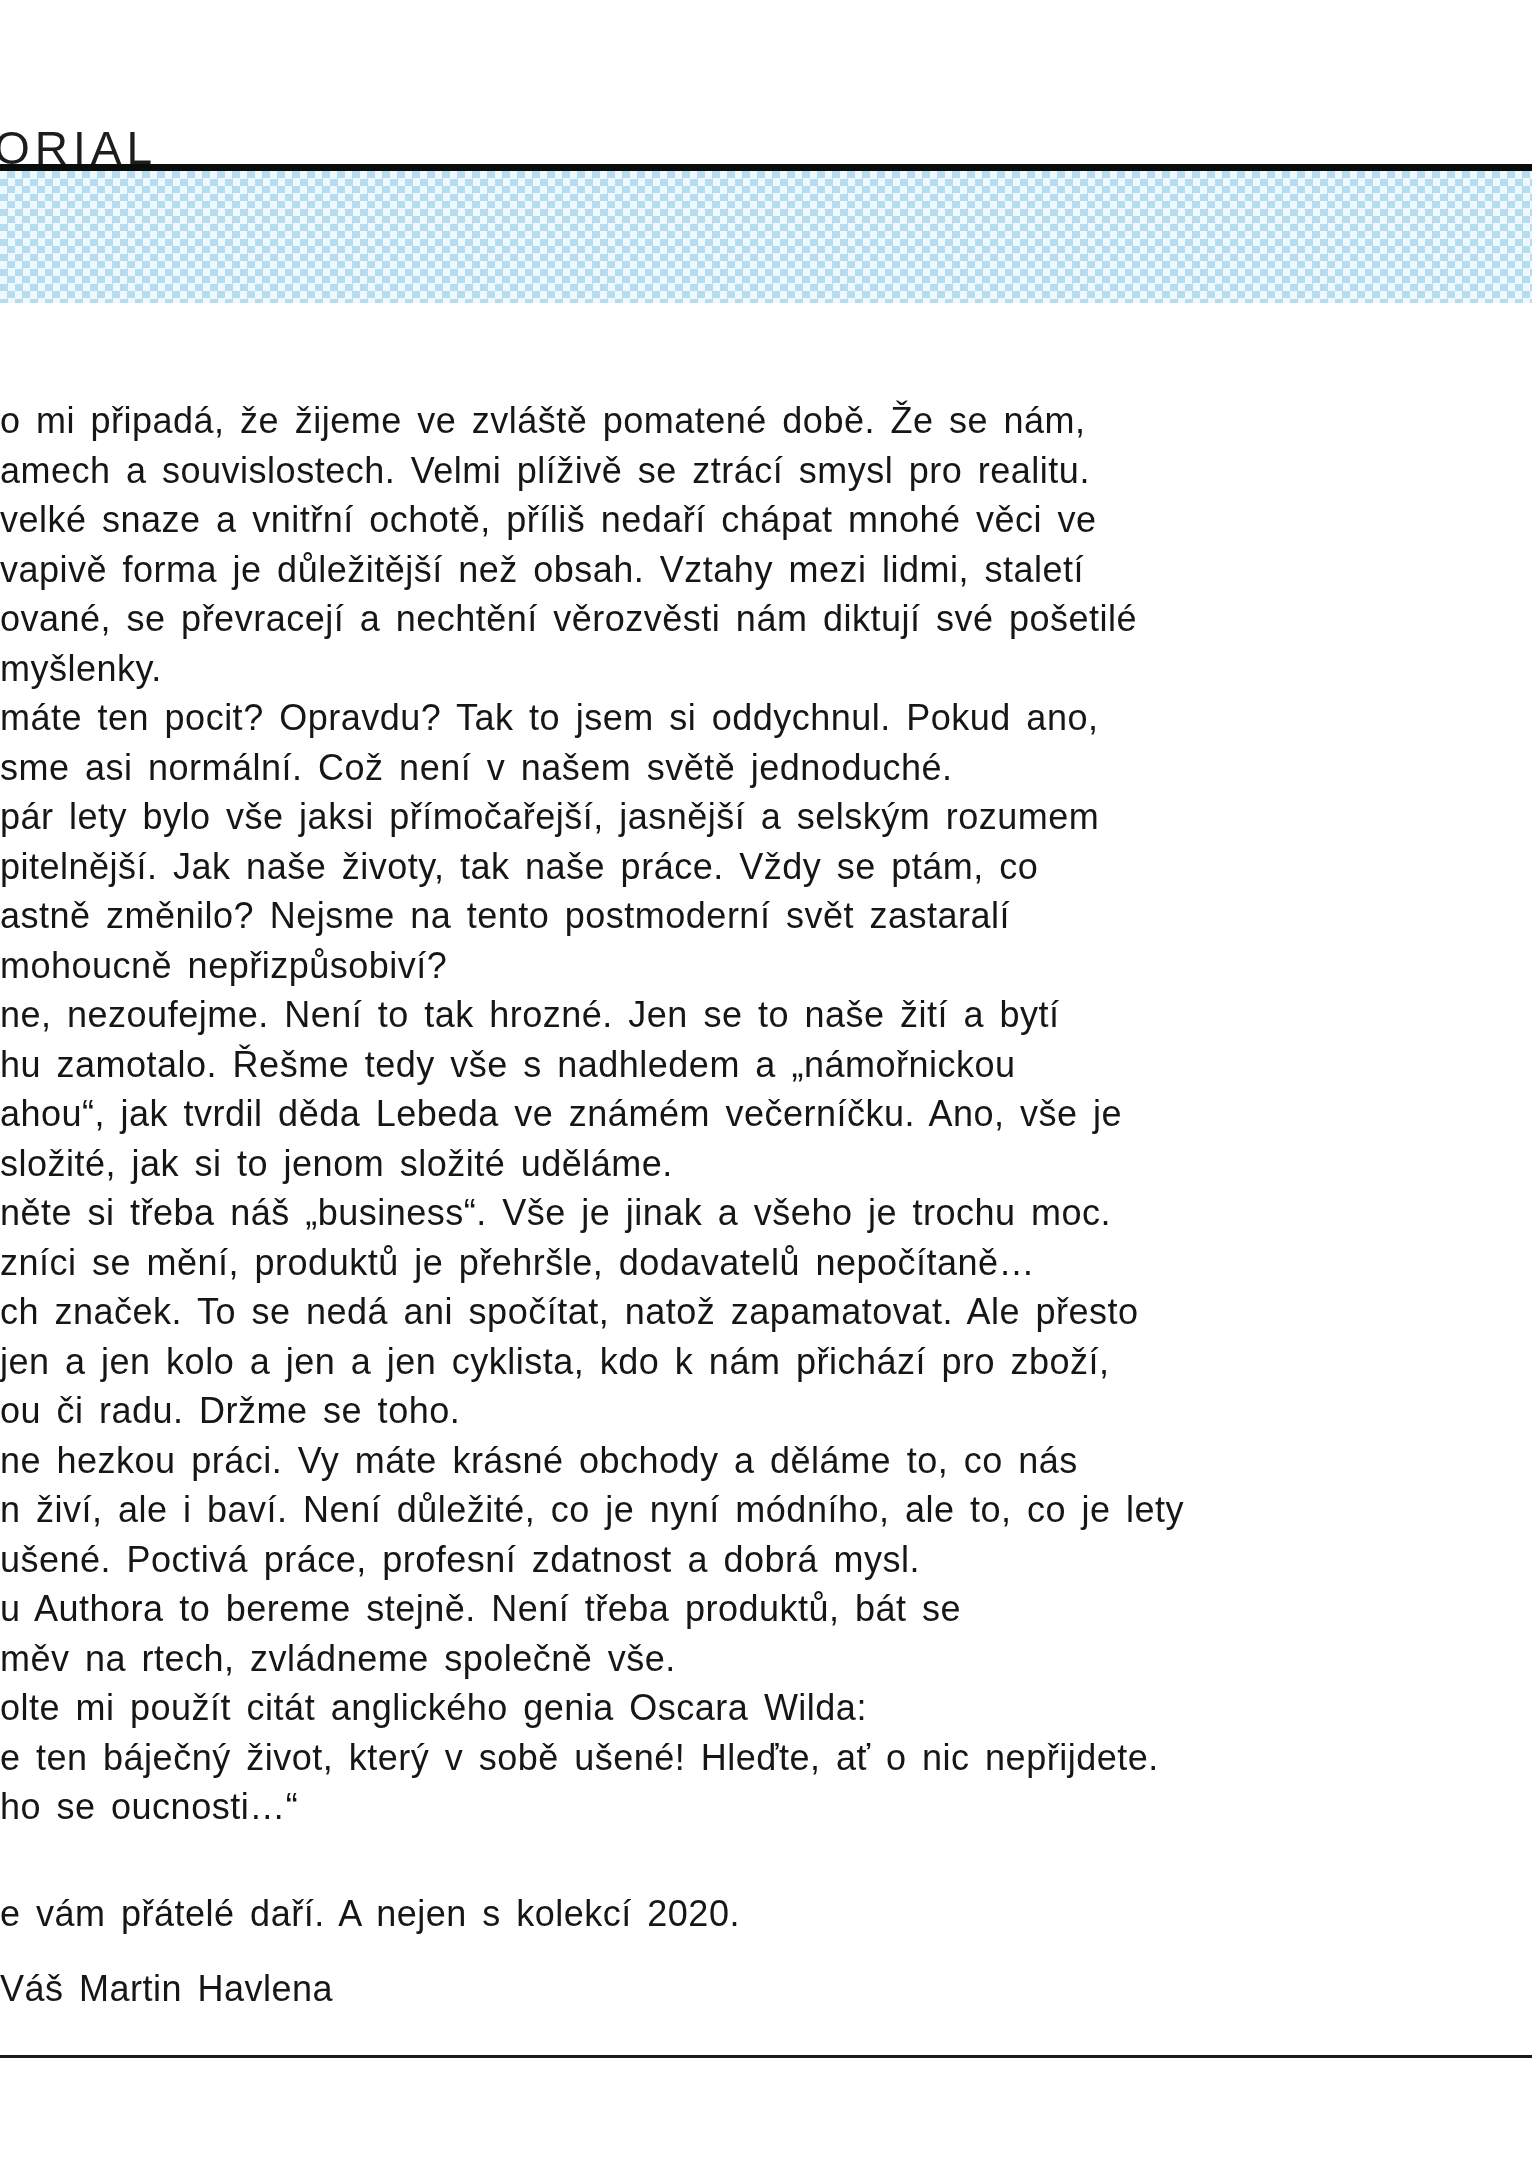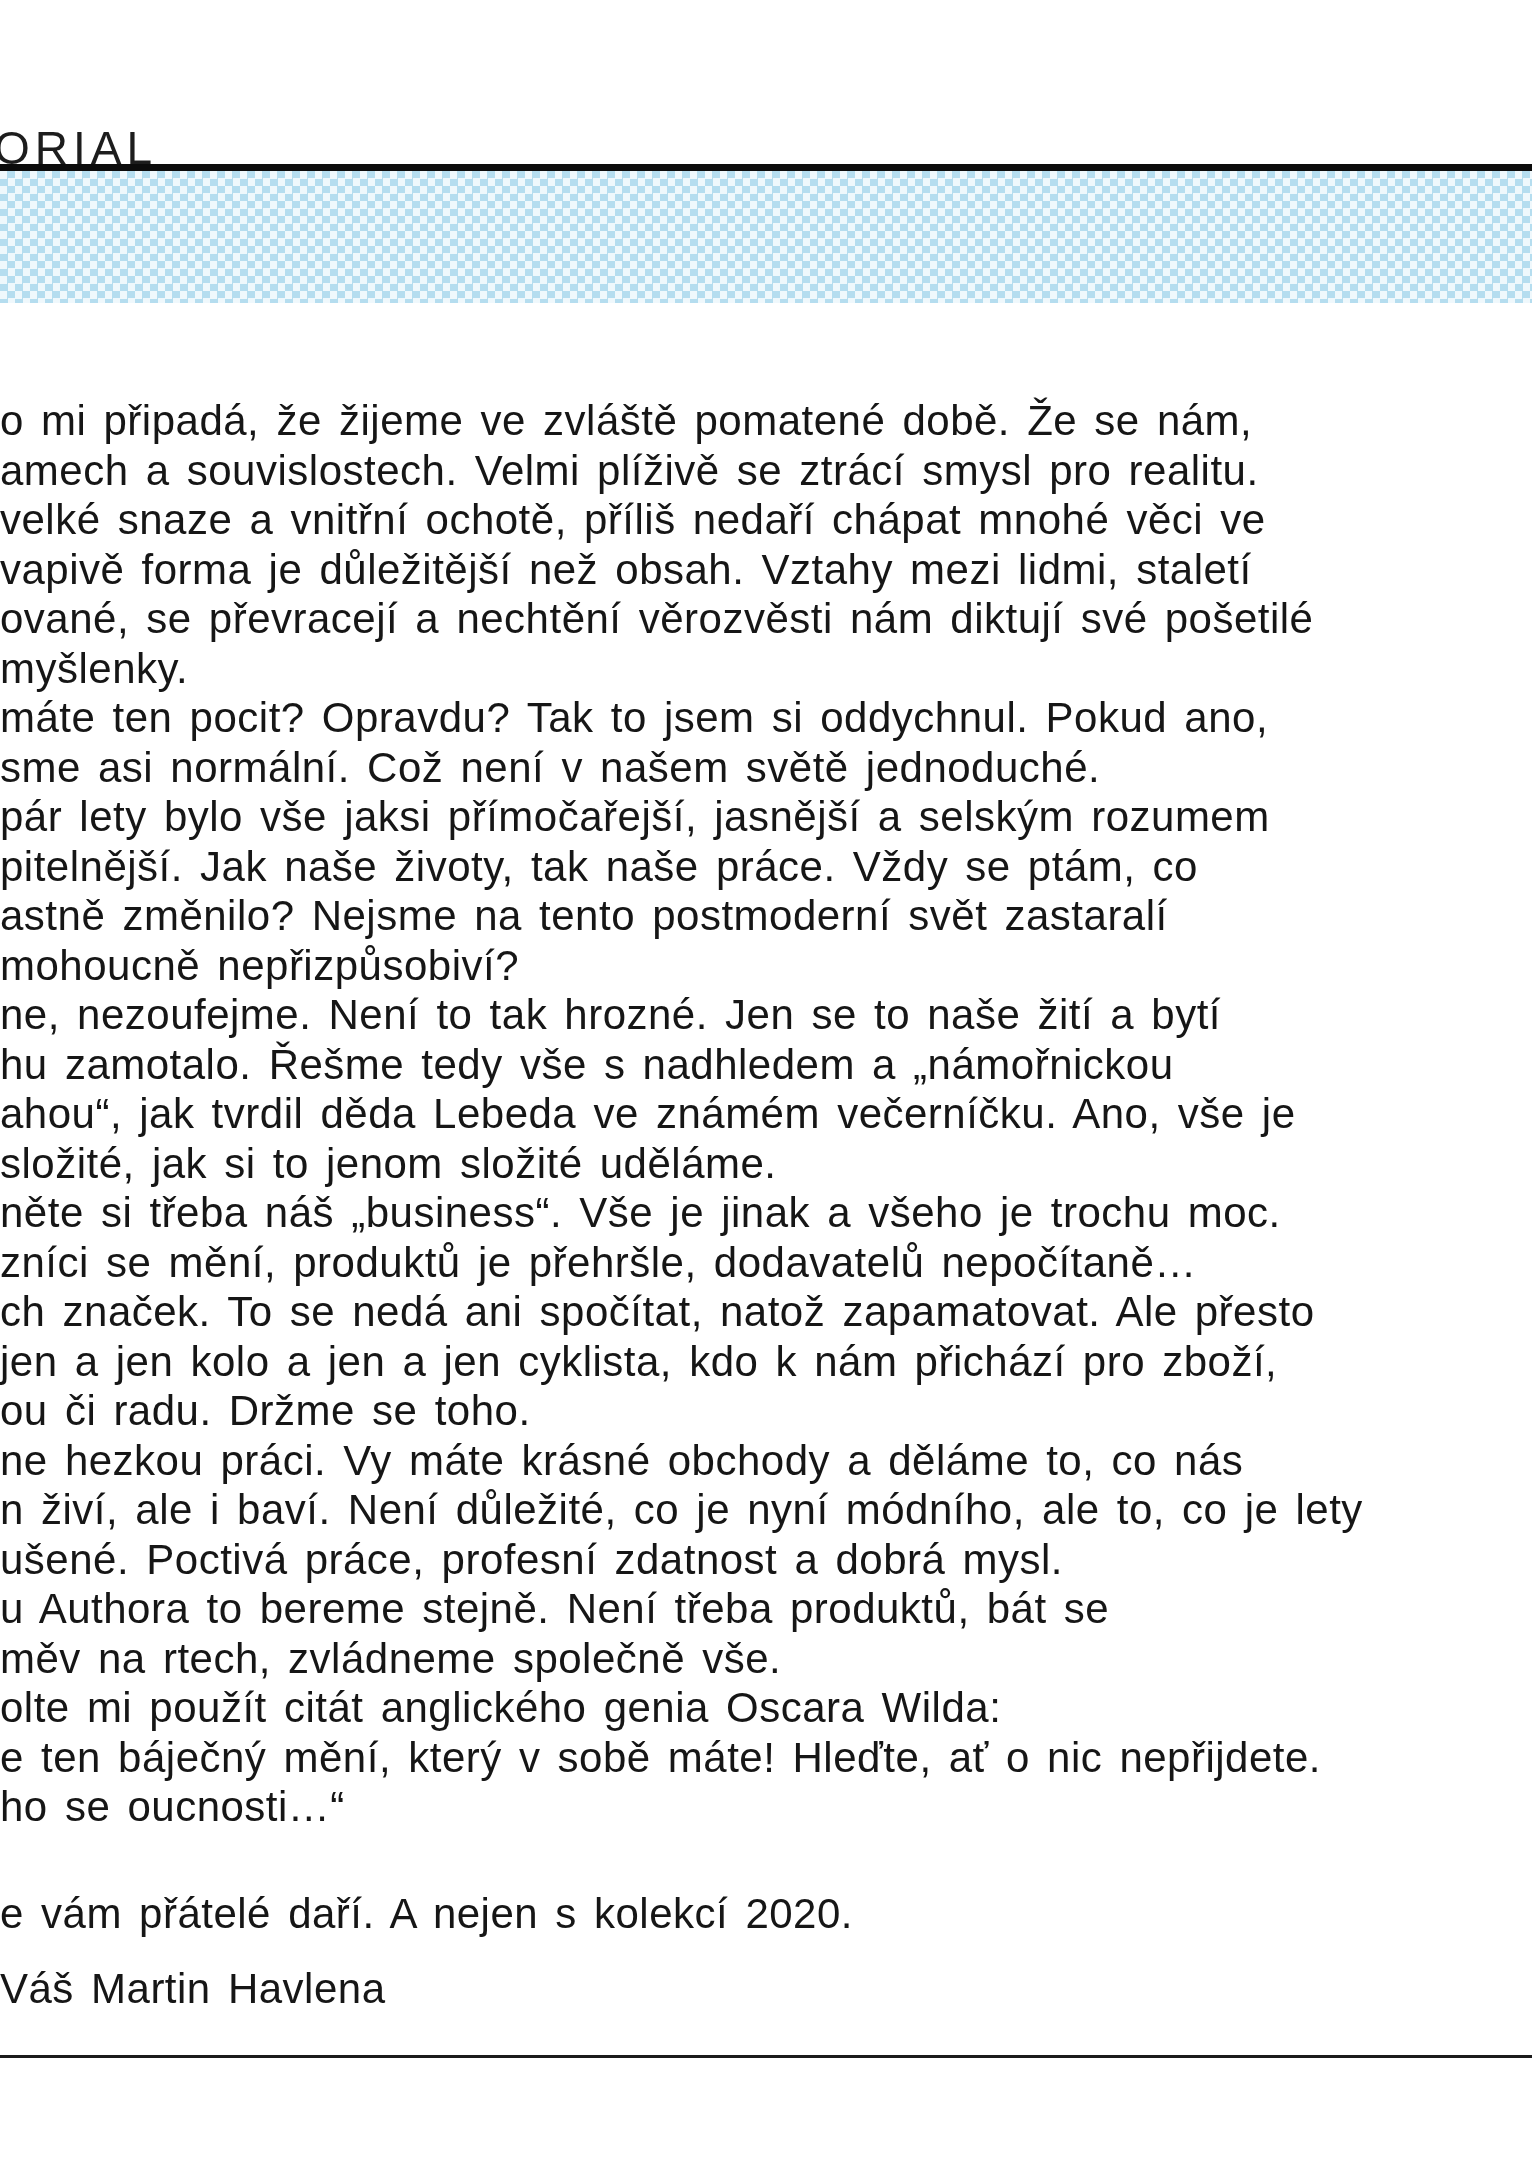--- a/index.html
+++ b/index.html
@@ -39,21 +39,21 @@
     width:100%;height:132px;
     background-color:#ffffff;
     background-image:conic-gradient(var(--pattern-blue) 25%, var(--pattern-light) 0 50%, var(--pattern-blue) 0 75%, var(--pattern-light) 0);
     background-size:15px 15px;
   }
   .article{
     position:absolute;
     left:0;
     top:396px;
     width:1277px;
-    font-size:42px;
+    font-size:36px;
     line-height:49.5px;
     letter-spacing:0.5px;
     word-spacing:5px;
     color:var(--ink);
   }
   .article .line{
     white-space:nowrap;
     height:49.5px;
   }
   .article .closing{
@@ -102,19 +102,19 @@
   <div class="line">zníci se mění, produktů je přehršle, dodavatelů nepočítaně…</div>
   <div class="line">ch značek. To se nedá ani spočítat, natož zapamatovat. Ale přesto</div>
   <div class="line">jen a jen kolo a jen a jen cyklista, kdo k nám přichází pro zboží,</div>
   <div class="line">ou či radu. Držme se toho.</div>
   <div class="line">ne hezkou práci. Vy máte krásné obchody a děláme to, co nás</div>
   <div class="line">n živí, ale i baví. Není důležité, co je nyní módního, ale to, co je lety</div>
   <div class="line">ušené. Poctivá práce, profesní zdatnost a dobrá mysl.</div>
   <div class="line">u Authora to bereme stejně. Není třeba produktů, bát se</div>
   <div class="line">měv na rtech, zvládneme společně vše.</div>
   <div class="line">olte mi použít citát anglického genia Oscara Wilda:</div>
-  <div class="line">e ten báječný mění, který v sobě máte! Hleďte, ať o nic nepřijdete.</div>
+  <div class="line">e ten báječný život, který v sobě ušené! Hleďte, ať o nic nepřijdete.</div>
   <div class="line">ho se oucnosti…“</div>
   <div class="line closing">e vám přátelé daří. A nejen s kolekcí 2020.</div>
   <div class="signature">Váš Martin Havlena</div>
 </div>
 
 <div class="rule-bottom"></div>
 
 </body></html>

